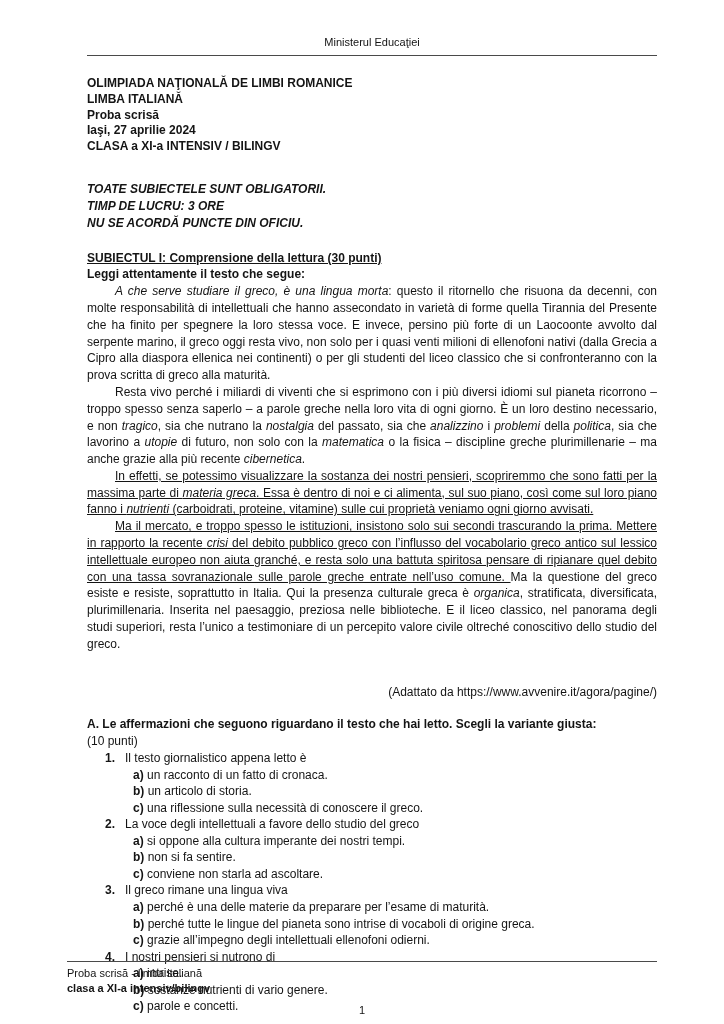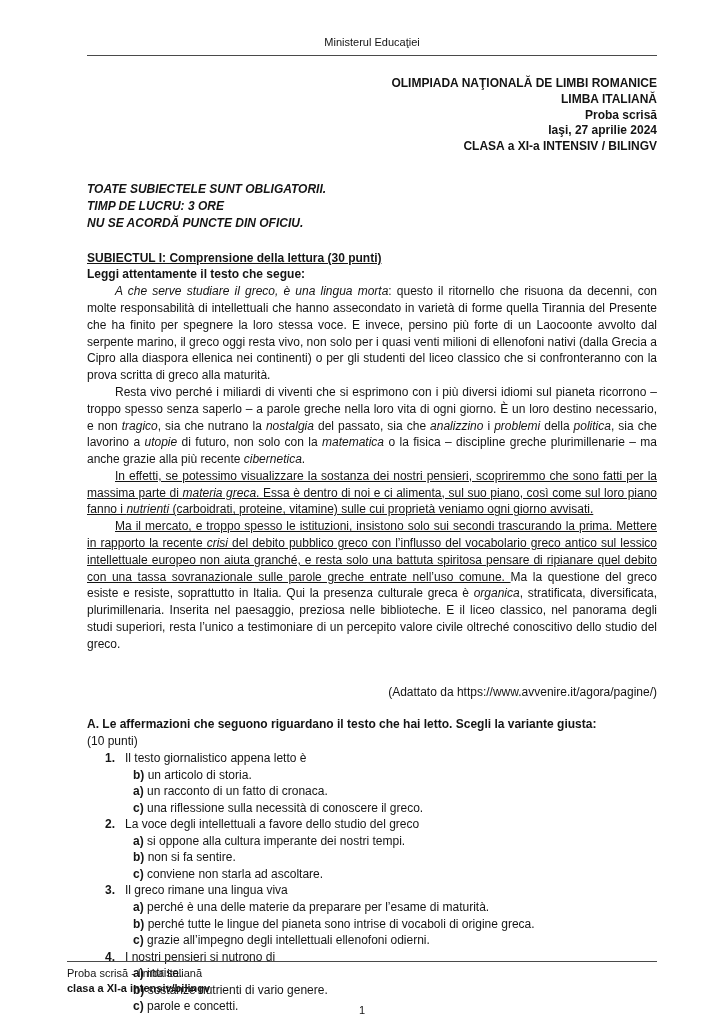--- a/index.html
+++ b/index.html
@@ -13,21 +13,21 @@
     font-size:12px;
     padding:36px 67px 0 87px;
     overflow:hidden;
   }
   .it { font-style:italic; }
   .ul { text-decoration:underline; }
 
   .ministry { text-align:center; font-size:11px; margin-bottom:7px; }
   .header-rule { border-bottom:1px solid #4a4a4a; margin-bottom:20px; }
 
-  .title-block { text-align:right; font-weight:bold; line-height:1.32; margin-bottom:26px; }
+  .title-block { text-align:left; font-weight:bold; line-height:1.32; margin-bottom:26px; }
 
   .instructions { font-weight:bold; font-style:italic; line-height:1.4; margin-bottom:18px; }
 
   .subject-heading { font-weight:bold; text-decoration:underline; line-height:1.4; }
   .lead { font-weight:bold; line-height:1.4; }
 
   .paragraph { text-align:justify; line-height:1.4; text-indent:28px; }
   .source { text-align:right; line-height:1.4;margin-top:31px; }
 
   .section-a-head { font-weight:bold; line-height:1.4; margin-top:16px; }
@@ -86,22 +86,22 @@
   </div>
 
   <div class="section-a-head">
     <span>A. Le affermazioni che seguono riguardano il testo che hai letto. Scegli la variante giusta:</span>
   </div>
   <div class="points">(10 punti)</div>
 
   <div class="questions">
       <div class="question">
         <div class="q-stem"><span class="q-num">1.</span><span>Il testo giornalistico appena letto è</span></div>
+        <div class="q-option"><span class="q-letter">a)</span><span> un racconto di un fatto di cronaca.</span></div>
         <div class="q-option"><span class="q-letter">b)</span><span> un articolo di storia.</span></div>
-        <div class="q-option"><span class="q-letter">a)</span><span> un racconto di un fatto di cronaca.</span></div>
         <div class="q-option"><span class="q-letter">c)</span><span> una riflessione sulla necessità di conoscere il greco.</span></div>
       </div>
       <div class="question">
         <div class="q-stem"><span class="q-num">2.</span><span>La voce degli intellettuali a favore dello studio del greco</span></div>
         <div class="q-option"><span class="q-letter">a)</span><span> si oppone alla cultura imperante dei nostri tempi.</span></div>
         <div class="q-option"><span class="q-letter">b)</span><span> non si fa sentire.</span></div>
         <div class="q-option"><span class="q-letter">c)</span><span> conviene non starla ad ascoltare.</span></div>
       </div>
       <div class="question">
         <div class="q-stem"><span class="q-num">3.</span><span>Il greco rimane una lingua viva</span></div>

